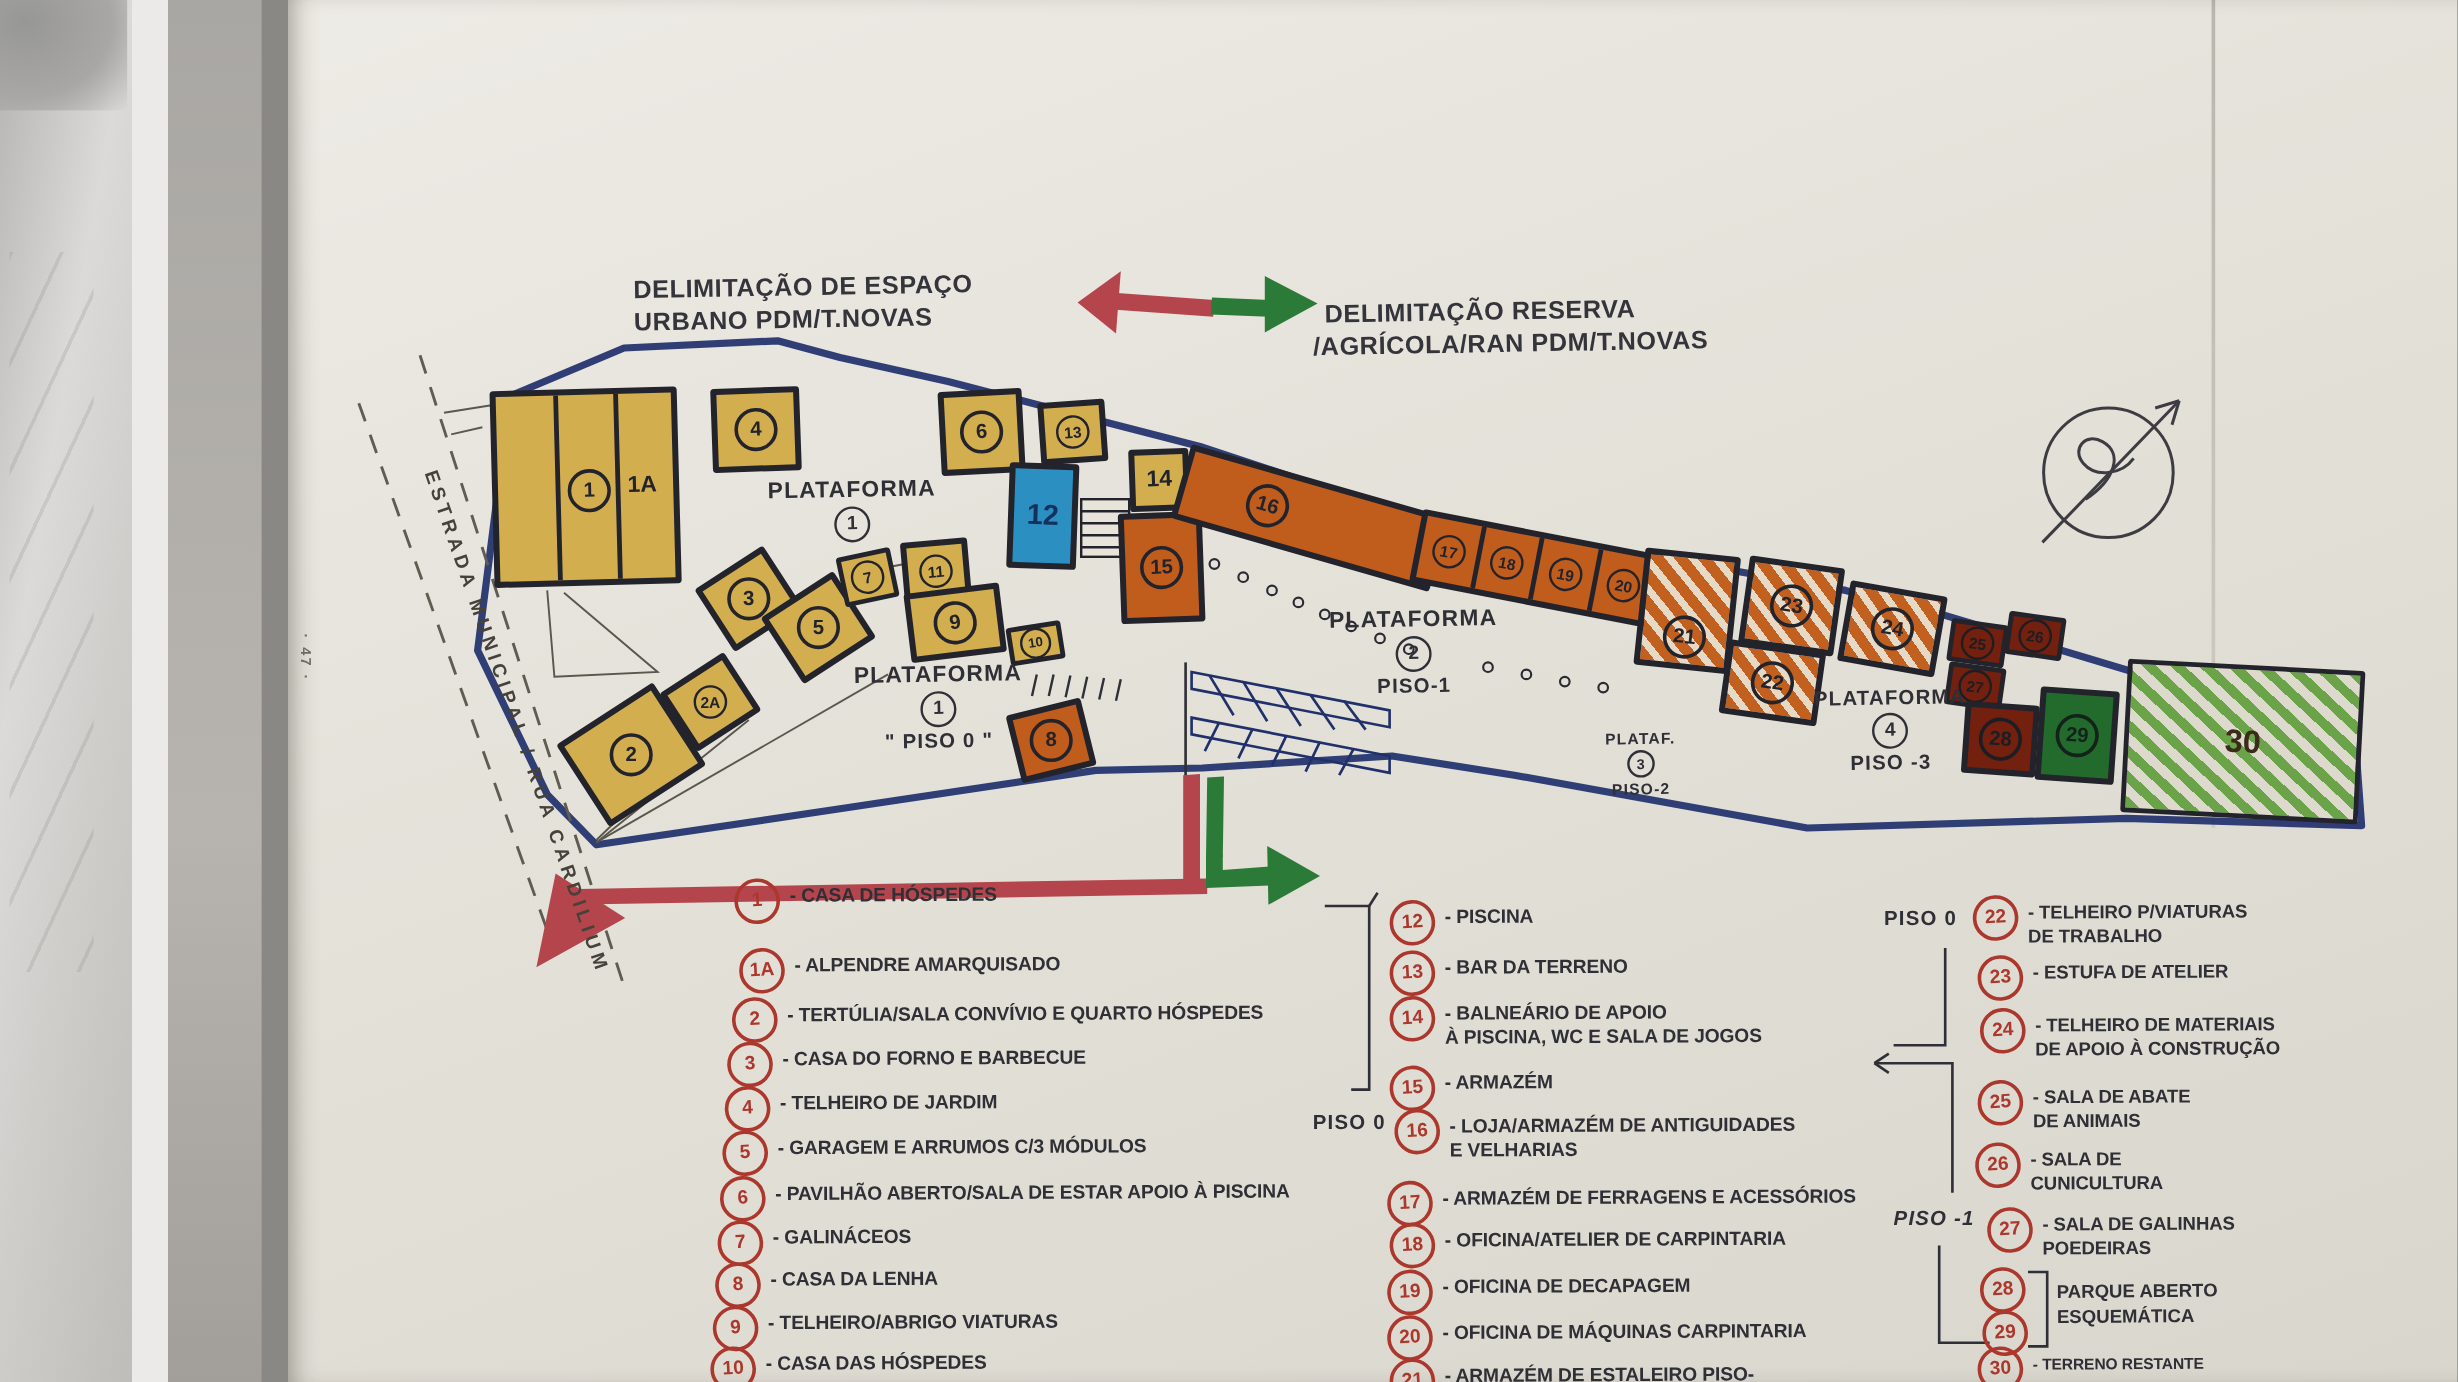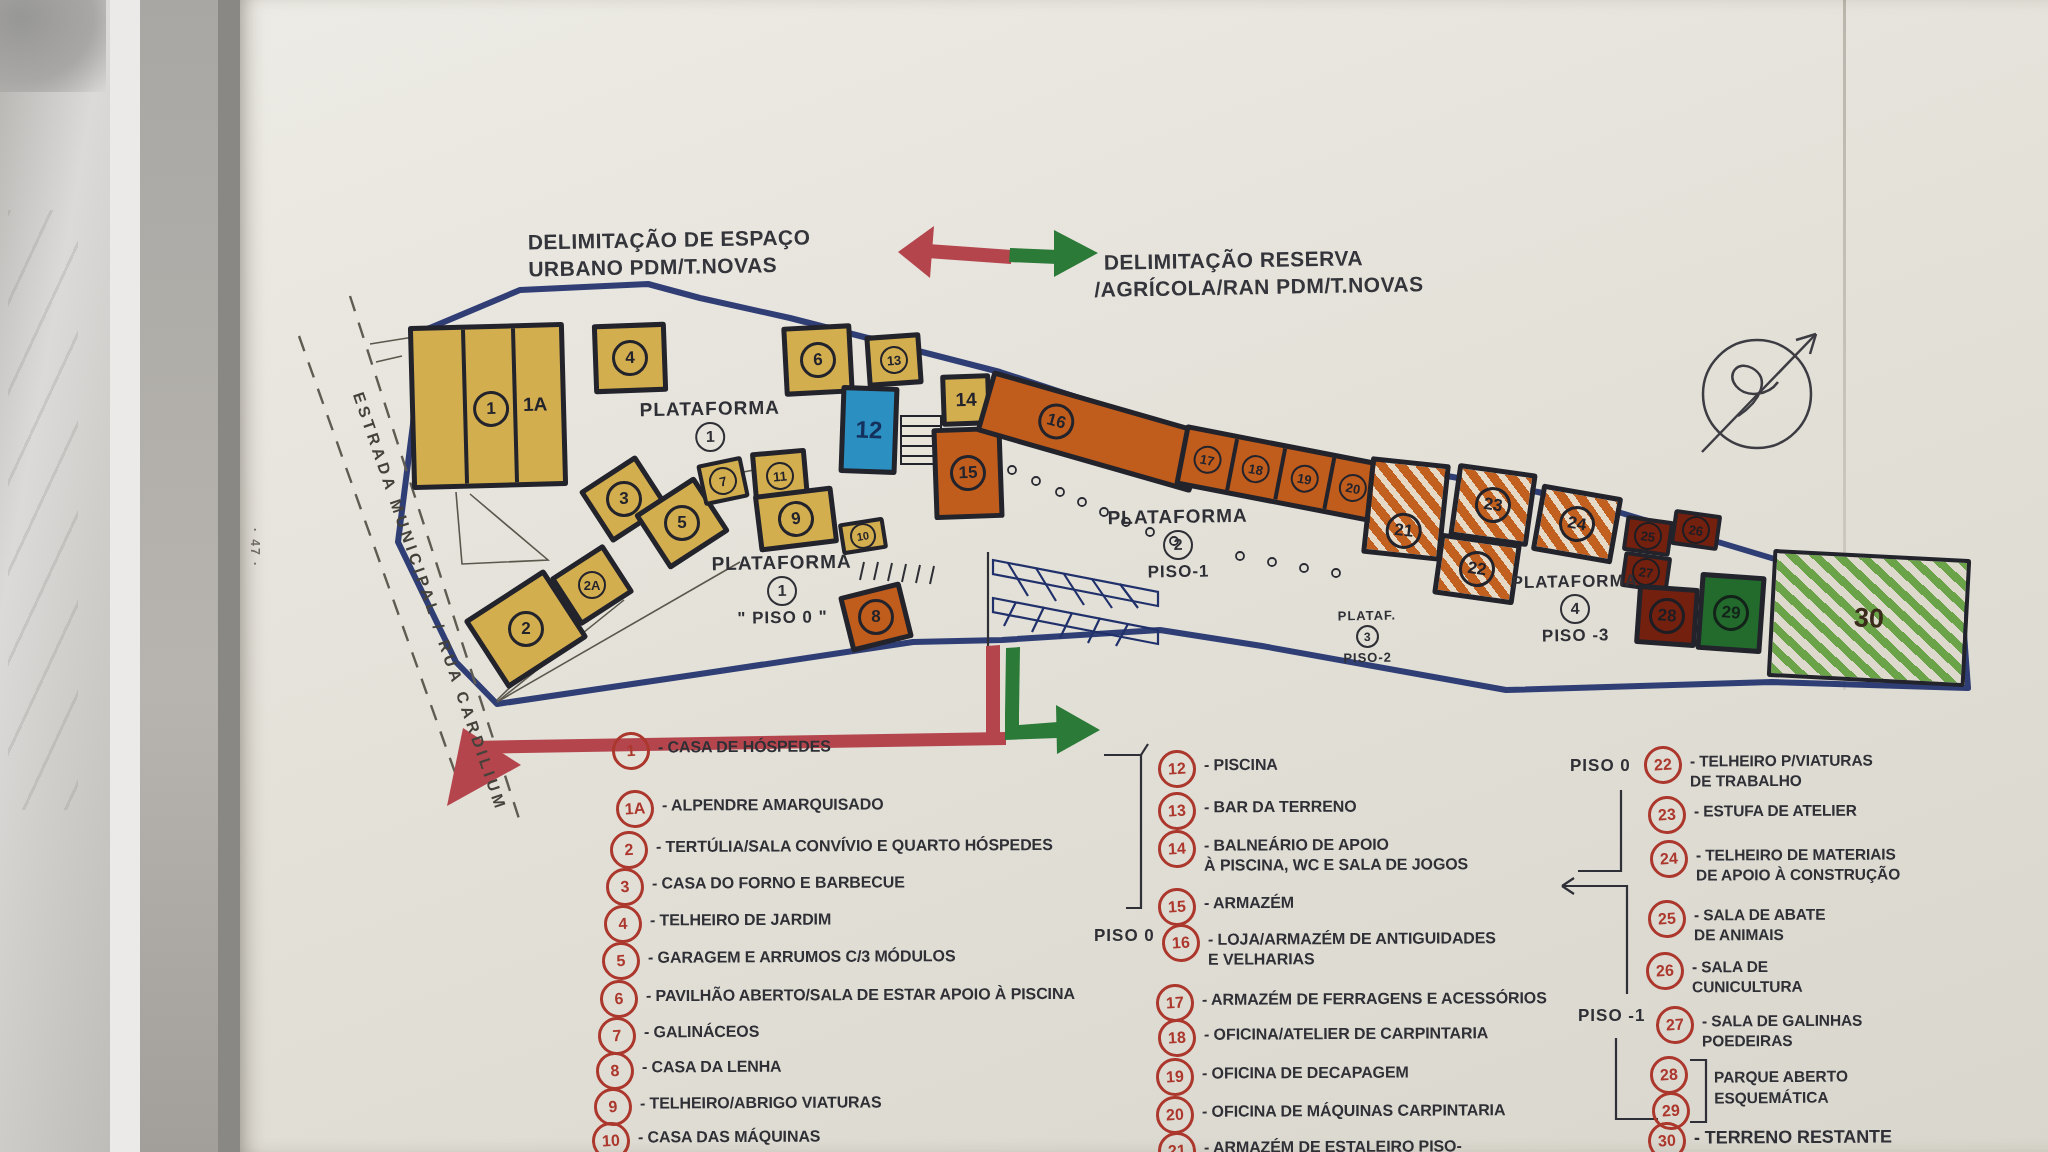--- a/index.html
+++ b/index.html
@@ -344,21 +344,21 @@
   <div class="lrow" style="left:596px;top:1052px;">
       <span class="lcirc">8</span>
       <span class="ltxt">- CASA DA LENHA</span>
     </div>
   <div class="lrow" style="left:594px;top:1088px;">
       <span class="lcirc">9</span>
       <span class="ltxt">- TELHEIRO/ABRIGO VIATURAS</span>
     </div>
   <div class="lrow" style="left:592px;top:1122px;">
       <span class="lcirc">10</span>
-      <span class="ltxt">- CASA DAS MÁQUINAS</span>
+      <span class="ltxt">- CASA DAS HÓSPEDES</span>
     </div>
 
   <div class="piso-tag" style="left:1094px;top:926px;">PISO 0</div>
   <div class="lrow" style="left:1158px;top:750px;">
       <span class="lcirc">12</span>
       <span class="ltxt">- PISCINA</span>
     </div>
   <div class="lrow" style="left:1158px;top:792px;">
       <span class="lcirc">13</span>
       <span class="ltxt">- BAR DA TERRENO</span>
@@ -390,21 +390,21 @@
   <div class="lrow" style="left:1156px;top:1096px;">
       <span class="lcirc">20</span>
       <span class="ltxt">- OFICINA DE MÁQUINAS CARPINTARIA</span>
     </div>
   <div class="lrow" style="left:1158px;top:1132px;">
       <span class="lcirc">21</span>
       <span class="ltxt">- ARMAZÉM DE ESTALEIRO PISO-</span>
     </div>
 
   <div class="piso-tag" style="left:1570px;top:756px;">PISO 0</div>
-  <div class="piso-tag" style="left:1578px;top:1006px;">PISO -1</div>
+  <div class="piso-tag" style="left:1578px;top:1006px;font-style:italic;">PISO -1</div>
   <div class="lrow" style="left:1644px;top:746px;">
       <span class="lcirc">22</span>
       <span class="ltxt" style="font-size:15.5px;"><span>- TELHEIRO P/VIATURAS</span><span class="l2">DE TRABALHO</span></span>
     </div>
   <div class="lrow" style="left:1648px;top:796px;">
       <span class="lcirc">23</span>
       <span class="ltxt" style="font-size:15.5px;">- ESTUFA DE ATELIER</span>
     </div>
   <div class="lrow" style="left:1650px;top:840px;">
       <span class="lcirc">24</span>
@@ -427,16 +427,16 @@
     </div>
   <div class="lrow" style="left:1652px;top:1092px;">
       <span class="lcirc">29</span>
     </div>
   <div class="abs ink" style="left:1714px;top:1066px;font-size:15.5px;line-height:21px;transform:rotate(-.5deg);">
     <span>PARQUE ABERTO</span><br>
     <span>ESQUEMÁTICA</span>
   </div>
   <div class="lrow" style="left:1648px;top:1122px;">
       <span class="lcirc">30</span>
-      <span class="ltxt" style="font-size:18px;">- TERRENO RESTANTE</span>
+      <span class="ltxt" style="font-size:13px;">- TERRENO RESTANTE</span>
     </div>
 
 </div>
 
 </body></html>

